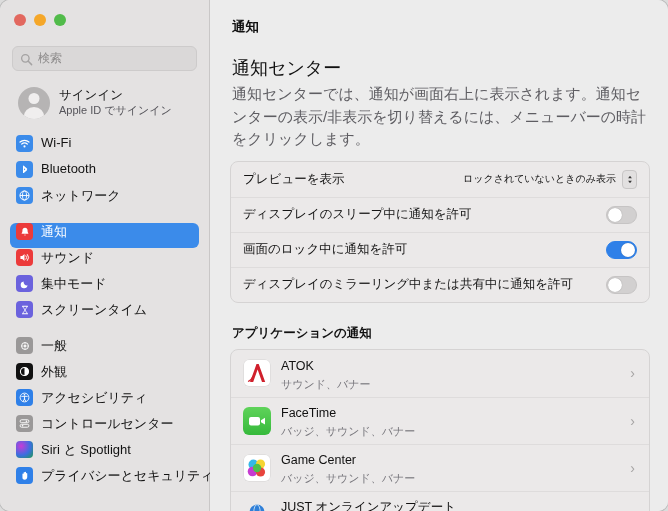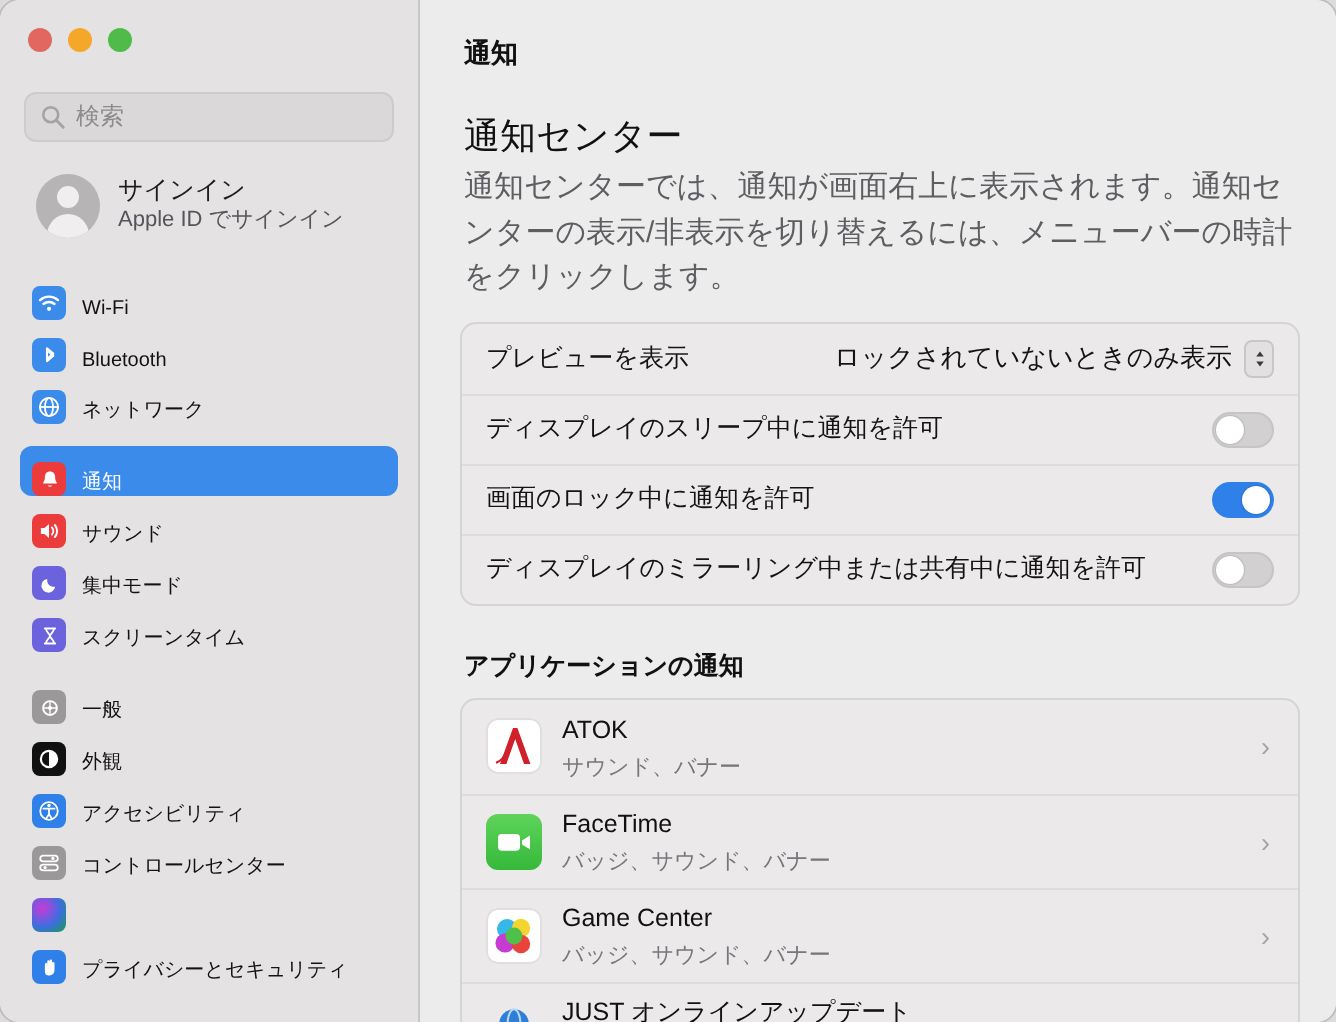--- a/index.html
+++ b/index.html
@@ -73,26 +73,26 @@
     width:21px; height:17px; border-radius:11px 11px 0 0;
     background:#f0eeee; transform:translateX(-50%);
   }
   .acct-txt { line-height: 1.25; }
   .acct-name { font-size: 12.5px; font-weight: 400; color: #1d1d1d; }
   .acct-sub { font-size: 11px; color: #55545a; margin-top: 1px; }
 
   .navlist { margin-top: 12px; }
   .navgroup { margin-bottom: 11px; }
   .navitem {
-    display: flex; align-items: flex-end; gap: 8px;
+    display: flex; align-items: flex-start; gap: 8px;
     height: 25px;
     margin: 1px 10px;
     padding: 0 6px;
     border-radius: 6px;
-    font-size: 10px;
+    font-size: 13px;
     color: #131313;
     white-space: nowrap;
   }
   .navitem.selected { background: #3b8bea; color: #ffffff; }
   .navicon {
     width: 17px; height: 17px; flex: 0 0 17px;
     border-radius: 4px;
     display: flex; align-items: center; justify-content: center;
     color: #fff;
   }
@@ -130,21 +130,21 @@
     height: 35px;
     padding: 0 12px;
     border-top: 1px solid #dedcdc;
     font-size: 12.5px; color: #141414; justify-content: center;
   }
   .row:first-child { border-top: none; }
   .row .label { flex: 1 1 auto; }
 
   .popup {
     display: flex; align-items: center; gap: 6px;
-    font-size: 13px; color: #141414;
+    font-size: 10px; color: #141414;
   }
   .popup-arrows {
     width: 15px; height: 19px;
     background: #e2e0e0;
     border: 1px solid #c8c6c6;
     border-radius: 4px;
     display: flex; align-items: center; justify-content: center;
     flex: 0 0 15px;
   }
   .toggle {
@@ -329,20 +329,21 @@
                 <rect x="2.6" y="3.4" width="10.8" height="3.6" rx="1.8" fill="none" stroke="#fff" stroke-width="1.1"></rect>
                 <circle cx="10.4" cy="5.2" r="1" fill="#fff"></circle>
                 <rect x="2.6" y="9" width="10.8" height="3.6" rx="1.8" fill="none" stroke="#fff" stroke-width="1.1"></rect>
                 <circle cx="5.6" cy="10.8" r="1" fill="#fff"></circle>
               </svg>
           </span>
           <span>コントロールセンター</span>
         </div>
         <div class="navitem">
           <span class="navicon" style="background:radial-gradient(circle at 30% 30%, #c73bd8, #3b6ee0 55%, #1c9c4e 100%);"></span>
+          <span>Siri と Spotlight</span>
         </div>
         <div class="navitem">
           <span class="navicon" style="background:#2f80e8;">
             <svg viewBox="0 0 16 16" width="12" height="12">
                 <path d="M4.6 8.2V5.4a.8.8 0 0 1 1.6 0v2V3.6a.8.8 0 0 1 1.6 0v3.4V3.2a.8.8 0 0 1 1.6 0V7V4.8a.8.8 0 0 1 1.6 0v4.6c0 2.1-1.4 3.6-3.4 3.6-2.2 0-3-1.2-3-2.9z" fill="#fff"></path>
               </svg>
           </span>
           <span>プライバシーとセキュリティ</span>
         </div>
       </div>

